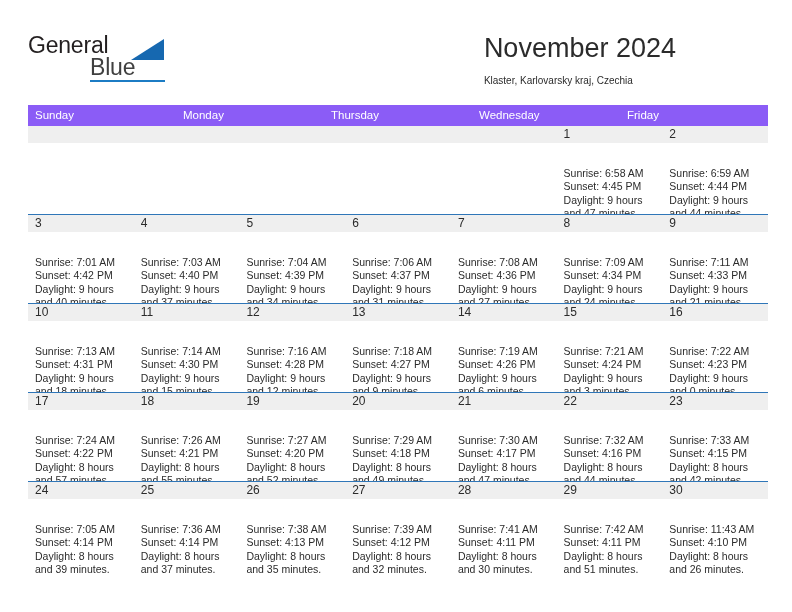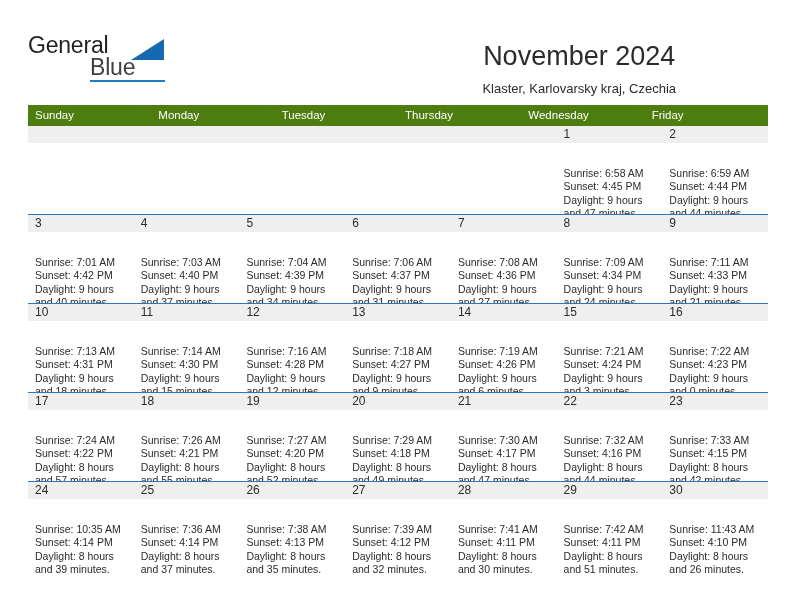--- a/index.html
+++ b/index.html
@@ -69,47 +69,47 @@
     left: 62px;
     top: 48px;
     width: 75px;
     height: 2px;
     background: #1c7cc4;
   }
 
   .titles {
     position: absolute;
     right: 0;
-    top: 12px;
-    text-align: center;
+    top: 4px;
+    text-align: left;
   }
   .cal-title {
     font-size: 27px;
     color: #2b2b2b;
     line-height: 33px;
     white-space: nowrap;
   }
   .cal-subtitle {
     margin-top: 6px;
-    font-size: 13px;
+    font-size: 10px;
     color: #2b2b2b;
     line-height: 19px;
     white-space: nowrap;
   }
 
   
   .calendar {
     position: absolute;
     left: 28px;
     top: 105px;
     width: 740px;
   }
   .weekdays {
     display: flex;
-    background: #4d7c0f;
+    background: #8b5cf6;
     height: 21px;
   }
   .weekday {
     flex: 1 1 0;
     color: #ffffff;
     font-size: 11.5px;
     line-height: 21px;
     padding-left: 7px;
     box-sizing: border-box;
     white-space: nowrap;
@@ -171,21 +171,20 @@
       <div class="cal-title">November 2024</div>
       <div class="cal-subtitle">Klaster, Karlovarsky kraj, Czechia</div>
     </div>
 
   </div>
 
   <div class="calendar">
     <div class="weekdays">
         <div class="weekday">Sunday</div>
         <div class="weekday">Monday</div>
-        <div class="weekday">Tuesday</div>
         <div class="weekday">Thursday</div>
         <div class="weekday">Wednesday</div>
         <div class="weekday">Friday</div>
       </div>
     <div class="weeks">
         <div class="week">
           <div class="week-days">
             <div class="day empty">
               <div class="day-num-band"></div>
               <div class="day-body"></div>
@@ -425,21 +424,21 @@
                 <div>and 42 minutes.</div>
               </div>
             </div>
           </div>
         </div>
         <div class="week">
           <div class="week-days">
             <div class="day">
               <div class="day-num-band">24</div>
               <div class="day-body">
-                <div>Sunrise: 10:35 AM</div>
+                <div>Sunrise: 7:05 AM</div>
                 <div>Sunset: 4:14 PM</div>
                 <div>Daylight: 8 hours</div>
                 <div>and 39 minutes.</div>
               </div>
             </div>
             <div class="day">
               <div class="day-num-band">25</div>
               <div class="day-body">
                 <div>Sunrise: 7:36 AM</div>
                 <div>Sunset: 4:14 PM</div>

